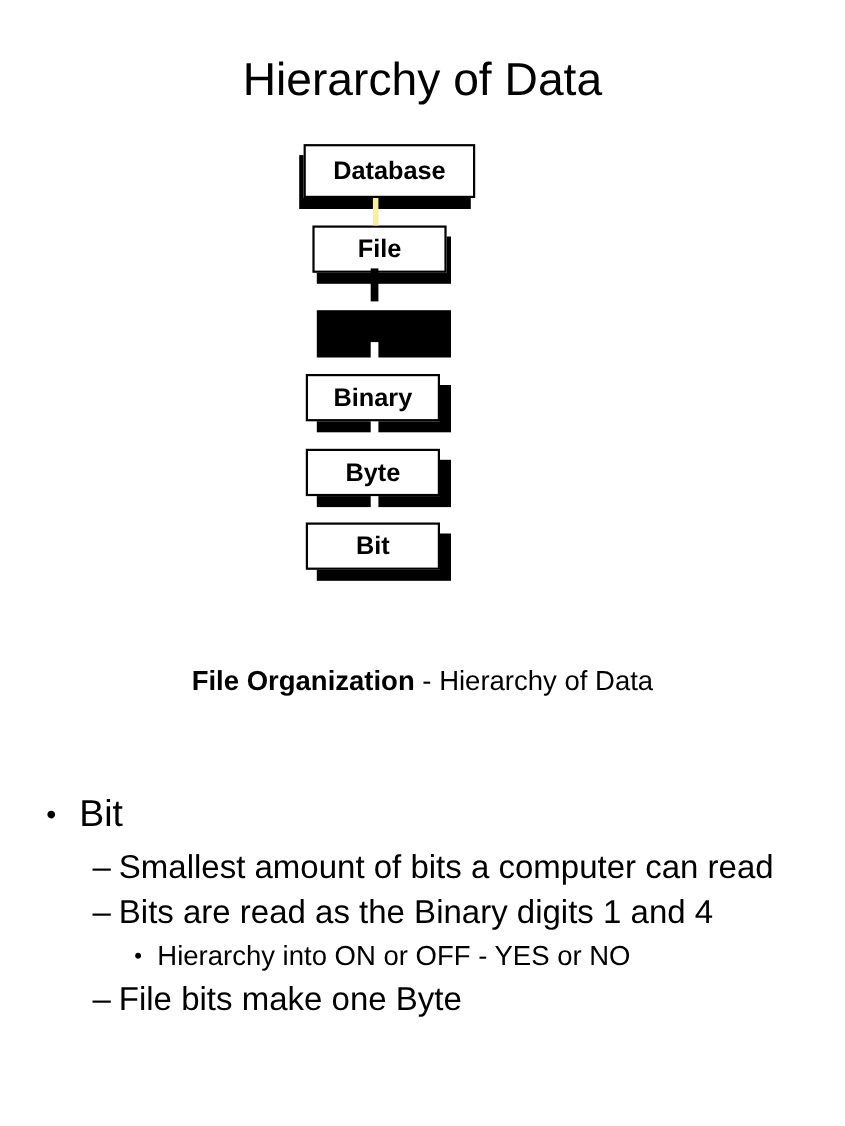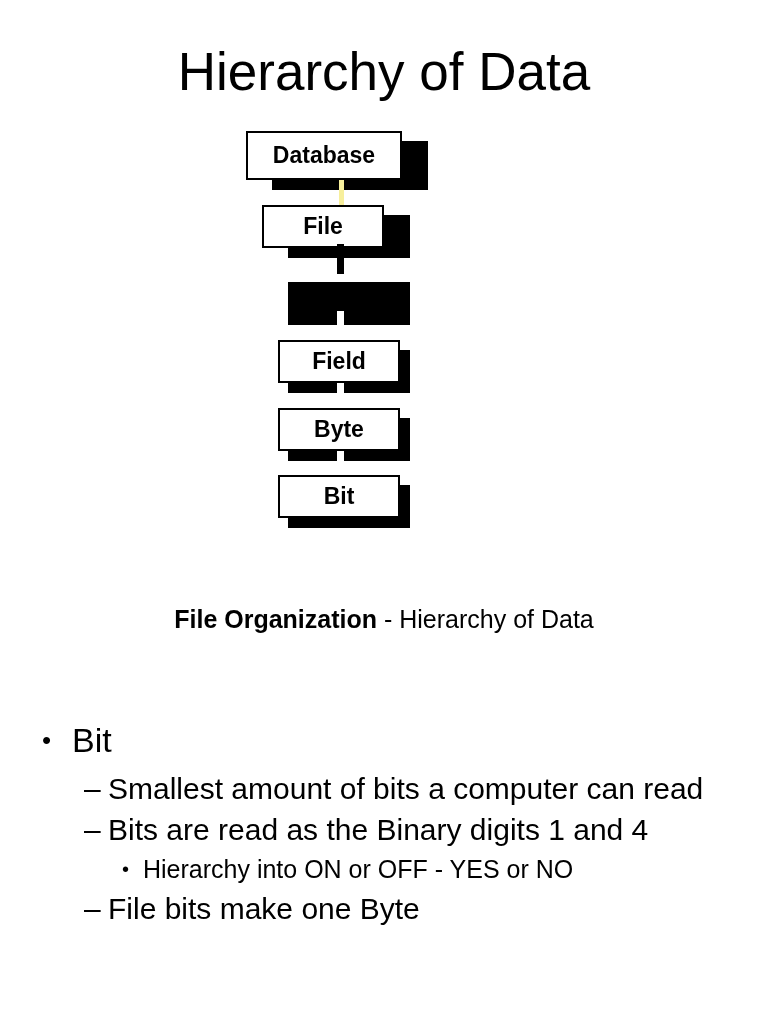--- a/index.html
+++ b/index.html
@@ -18,21 +18,21 @@
     -webkit-font-smoothing: antialiased;
   }
 
   
   #slide-title {
     position: absolute;
     top: 46px;
     left: 0;
     width: 768px;
     text-align: center;
-    font-size: 53px;
+    font-size: 42px;
     font-weight: 400;
     line-height: 52px;
     letter-spacing: 0px;
     white-space: nowrap;
   }
 
   
   #hierarchy-diagram {
     position: absolute;
     top: 125px;
@@ -131,37 +131,37 @@
   .txt { display: inline; }
 </style>
 </head>
 <body>
 
 <div id="slide-title">Hierarchy of Data</div>
 
 <div id="hierarchy-diagram">
 
   <div class="hier-shadow" style="left:272px; top:16px; width:156px; height:49px;"></div>
-  <div class="hier-box" style="left:246px; top:6px; width:156px; height:49px;">
+  <div class="hier-box" style="left:276px; top:6px; width:156px; height:49px;">
     <span>Database</span>
   </div>
   <div class="hier-connector conn-yellow" style="left:339px; top:55px; width:5px; height:25px;"></div>
 
   <div class="hier-shadow" style="left:288px; top:90px; width:122px; height:43px;"></div>
-  <div class="hier-box" style="left:262px; top:80px; width:122px; height:43px;">
+  <div class="hier-box" style="left:284px; top:80px; width:122px; height:43px;">
     <span>File</span>
   </div>
   <div class="hier-connector conn-black" style="left:337px; top:119px; width:7px; height:30px;"></div>
 
   <div class="hier-shadow" style="left:288px; top:157px; width:122px; height:43px;"></div>
   <div class="hier-connector conn-white" style="left:337px; top:186px; width:7px; height:32px;"></div>
 
   <div class="hier-shadow" style="left:288px; top:225px; width:122px; height:43px;"></div>
   <div class="hier-box" style="left:278px; top:215px; width:122px; height:43px;">
-    <span>Field</span>
+    <span>Binary</span>
   </div>
   <div class="hier-connector conn-white" style="left:337px; top:254px; width:7px; height:32px;"></div>
 
   <div class="hier-shadow" style="left:288px; top:293px; width:122px; height:43px;"></div>
   <div class="hier-box" style="left:278px; top:283px; width:122px; height:43px;">
     <span>Byte</span>
   </div>
   <div class="hier-connector conn-white" style="left:337px; top:322px; width:7px; height:32px;"></div>
 
   <div class="hier-shadow" style="left:288px; top:360px; width:122px; height:43px;"></div>

